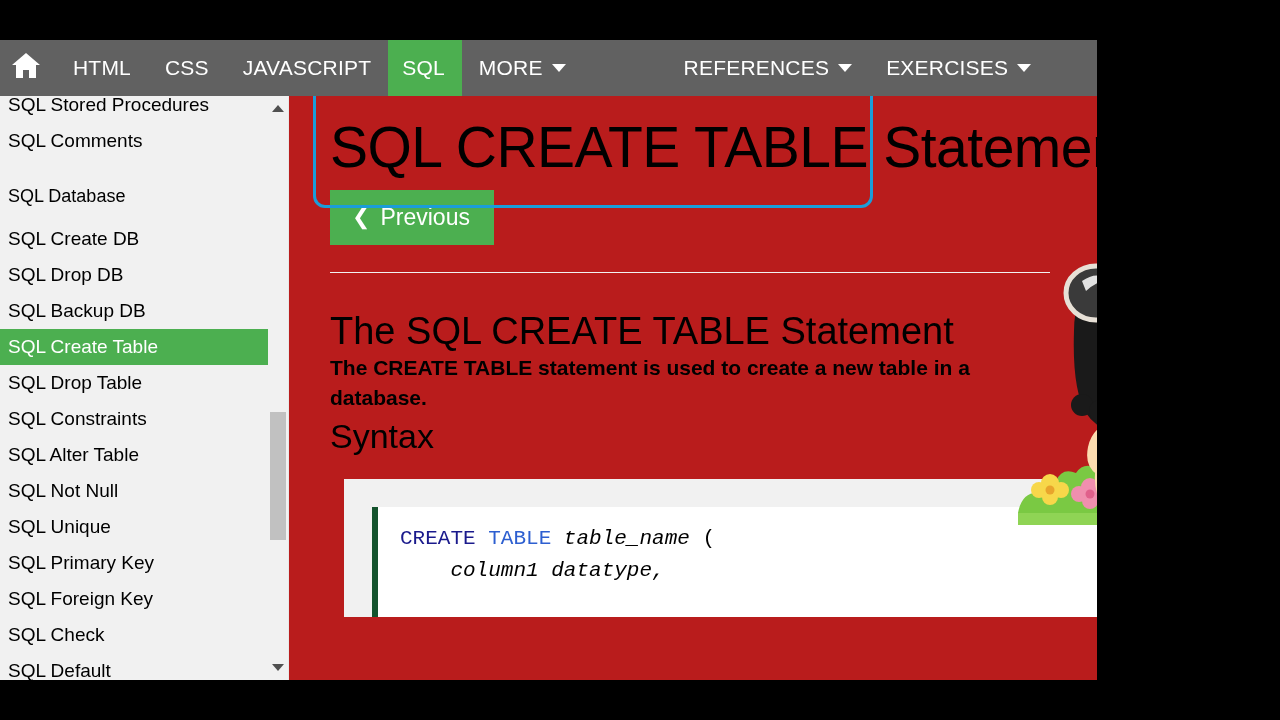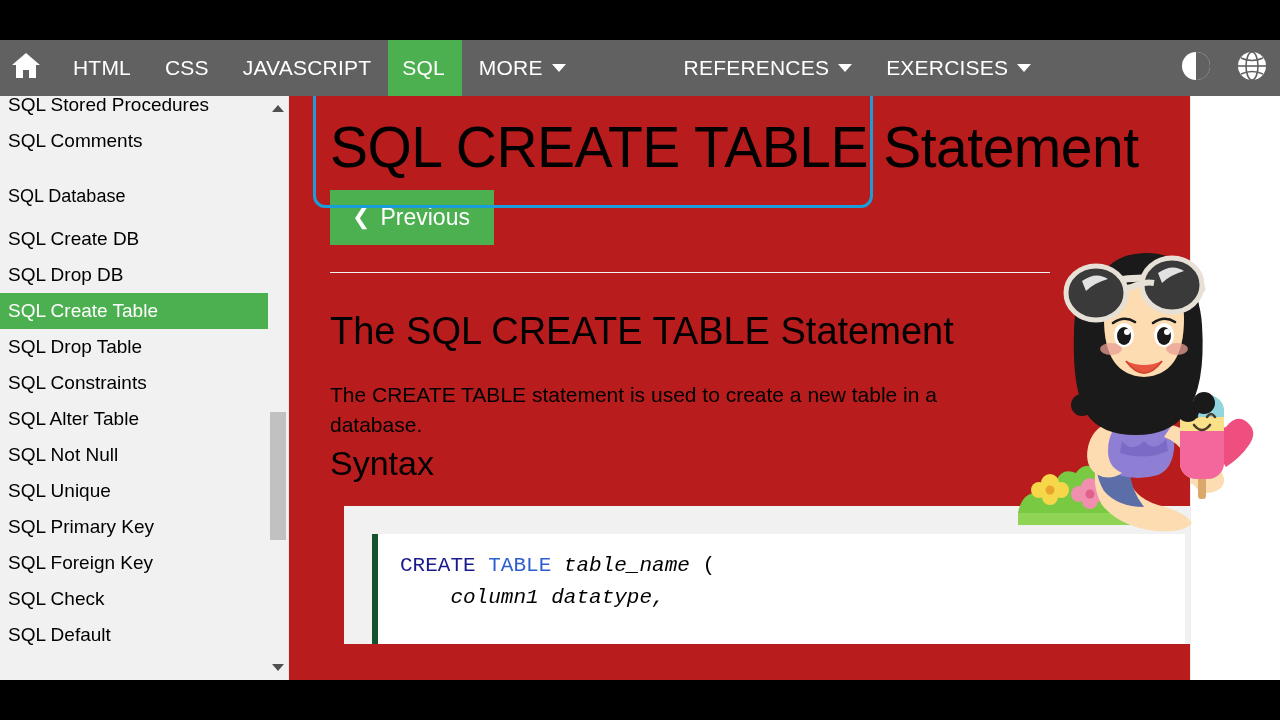--- a/index.html
+++ b/index.html
@@ -29,21 +29,21 @@
     z-index: 60;
   }
   .letterbox.top { top: 0; height: 40px; }
   .letterbox.bottom { bottom: 0; height: 40px; }
 
   
   #viewport {
     position: absolute;
     left: 0;
     top: 40px;
-    width: 1280px;
+    width: 1097px;
     height: 640px;
     background: #fff;
     overflow: hidden;
   }
 
   
   #navbar {
     position: absolute;
     left: 0; top: 0;
     width: 1280px;
@@ -243,26 +243,26 @@
     margin-top: 36px;
     font-size: 38px;
     font-weight: normal;
     color: #000000;
     line-height: 44px;
     white-space: nowrap;
     font-family: "Liberation Sans", sans-serif;
   }
 
   p.body-text {
-    margin-top: 27px;
     font-size: 21px;
     line-height: 30px;
     color: #000000;
     width: 640px;
     font-family: "Liberation Sans", sans-serif;
+    font-weight: bold;
   }
 
   h3.syntax {
     margin-top: 6px;
     font-size: 34px;
     font-weight: normal;
     color: #000000;
     line-height: 34px;
     font-family: "Liberation Sans", sans-serif;
   }
@@ -397,20 +397,21 @@
       </div>
     </div>
 
     <div id="sidebar">
       <div id="sidebar-inner">
         <a class="side-link">SQL Stored Procedures</a>
         <a class="side-link">SQL Comments</a>
         <div class="side-head">SQL Database</div>
         <a class="side-link">SQL Create DB</a>
         <a class="side-link">SQL Drop DB</a>
+        <a class="side-link">SQL Backup DB</a>
         <a class="side-link active">SQL Create Table</a>
         <a class="side-link">SQL Drop Table</a>
         <a class="side-link">SQL Constraints</a>
         <a class="side-link">SQL Alter Table</a>
         <a class="side-link">SQL Not Null</a>
         <a class="side-link">SQL Unique</a>
         <a class="side-link">SQL Primary Key</a>
         <a class="side-link">SQL Foreign Key</a>
         <a class="side-link">SQL Check</a>
         <a class="side-link">SQL Default</a>

